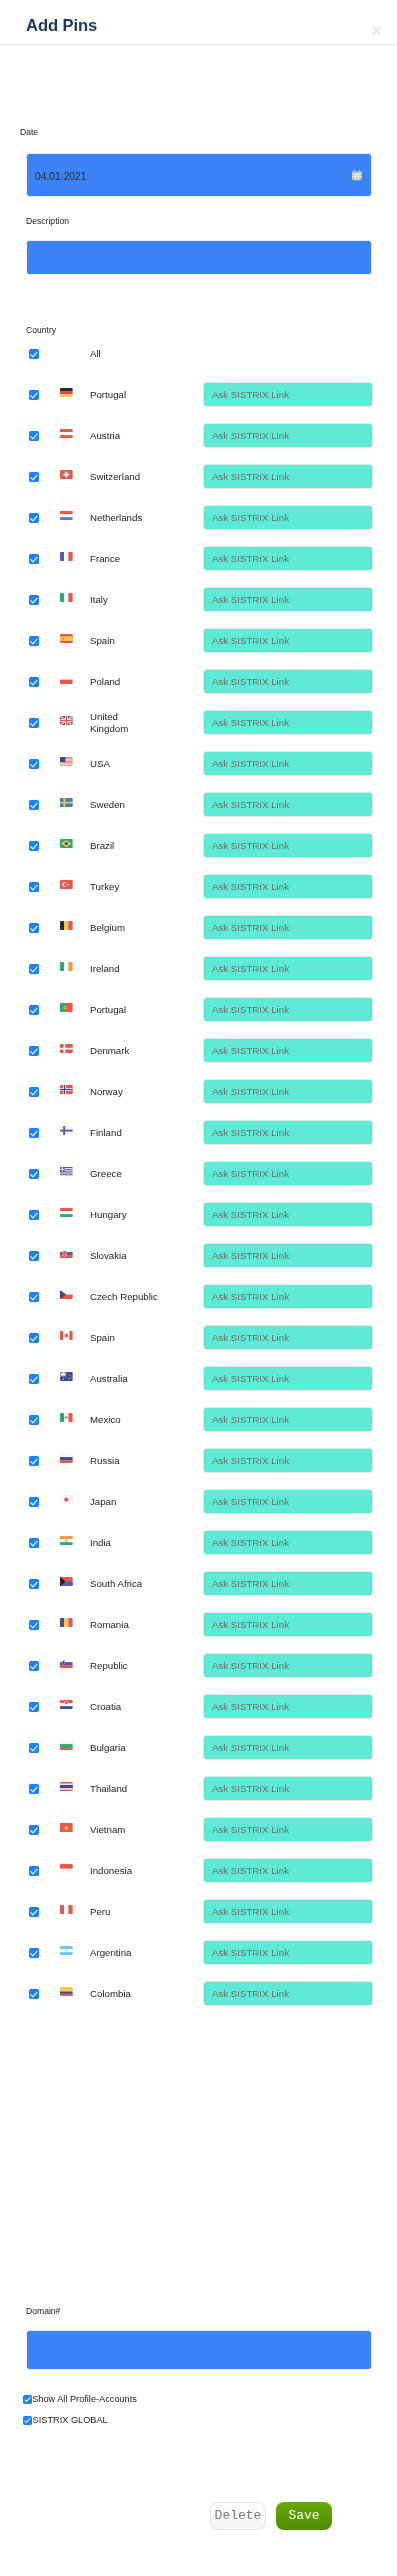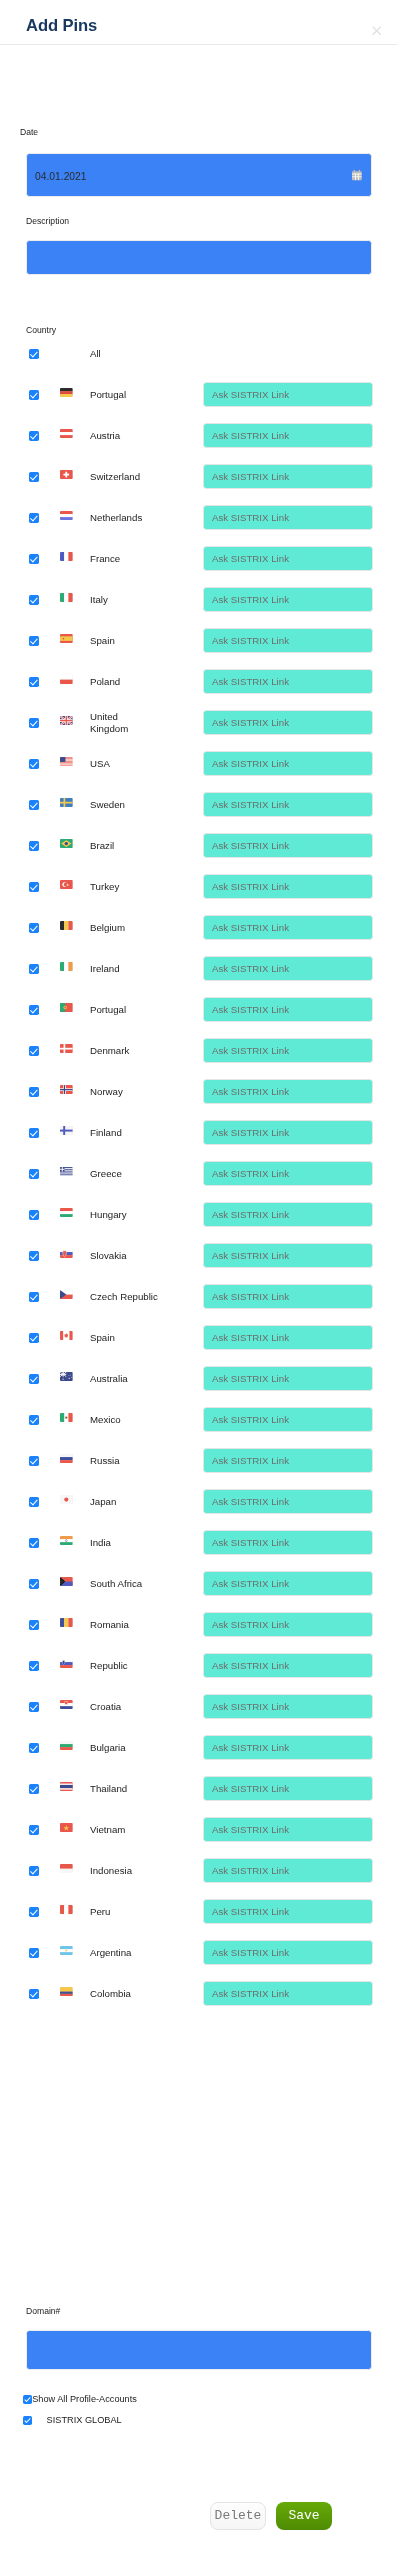--- a/index.html
+++ b/index.html
@@ -673,21 +673,21 @@
       </div>
     </div>
 
   <div class="field-label" style="left:26px; top:2306px;">Domain#</div>
   <input class="text-input domain-field" type="text" placeholder="" style="">
 
   <div class="foot-check" style="left:23px; top:2394px;">
     <span class="cbx"></span>
     <span class="lbl">Show All Profile-Accounts</span>
   </div>
-  <div class="foot-check" style="left:23px; top:2415px; gap:15px;">
+  <div class="foot-check" style="left:23px; top:2415px; gap:1px;">
     <span class="cbx"></span>
     <span class="lbl">SISTRIX GLOBAL</span>
   </div>
 
   <button class="btn btn-delete">Delete</button>
   <button class="btn btn-save">Save</button>
 
 </div>
 
 

